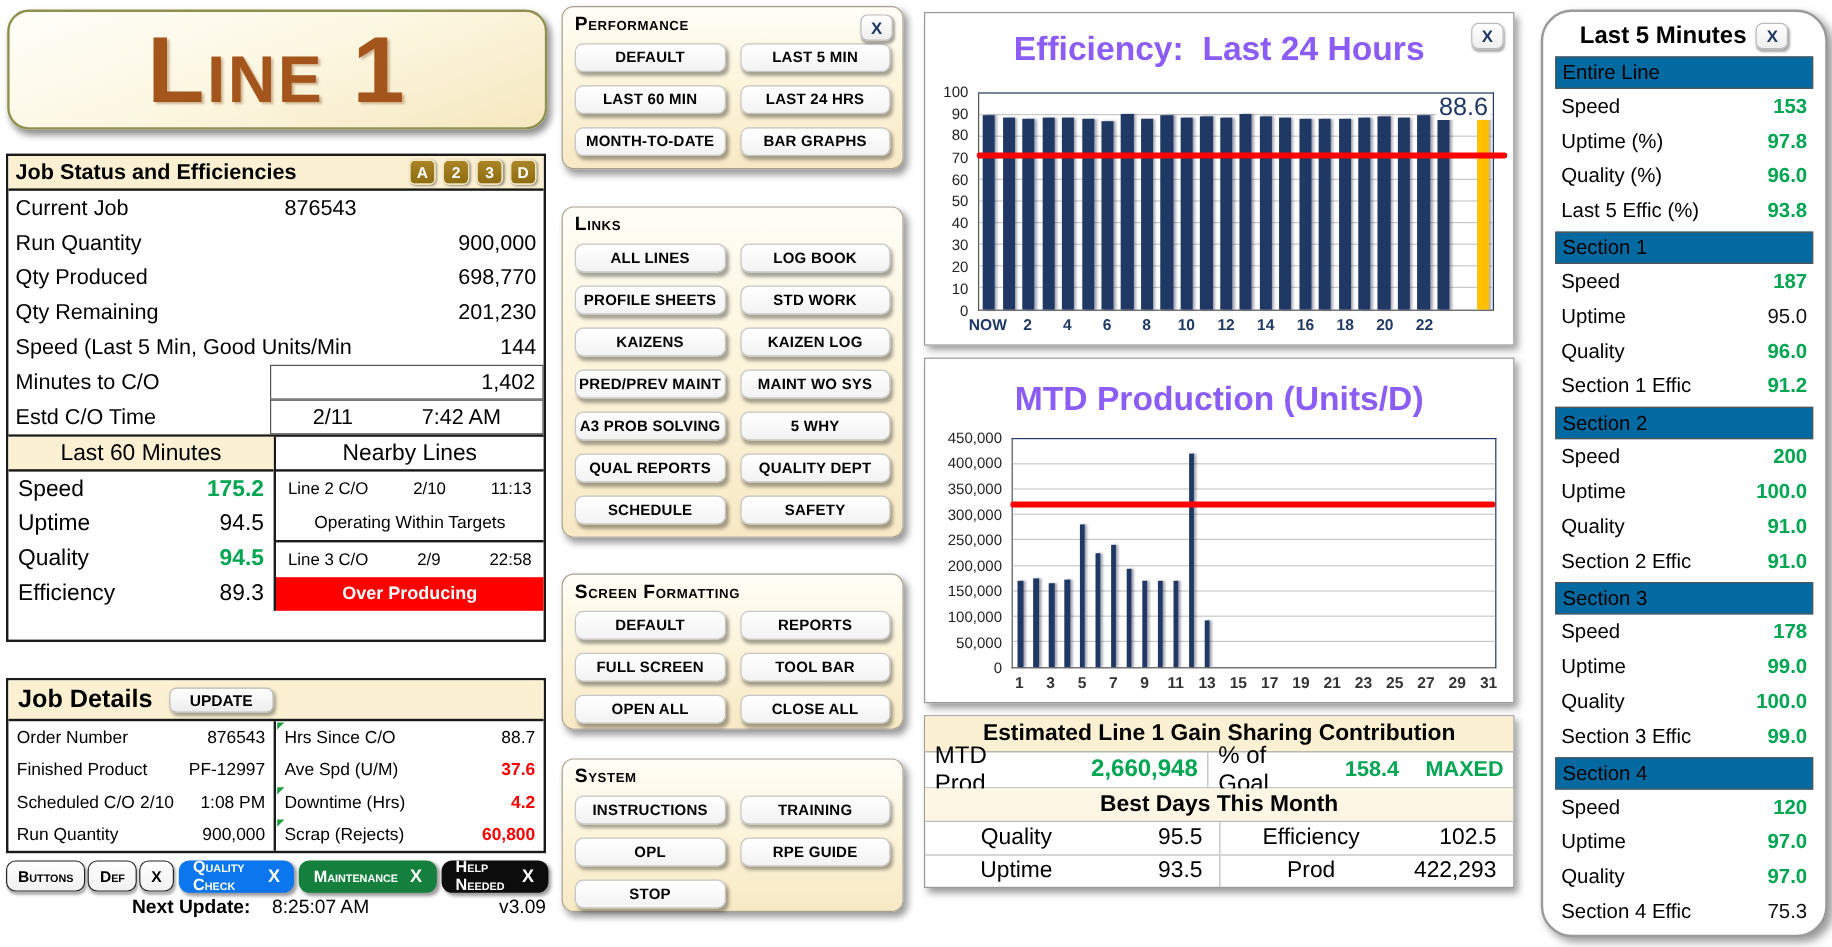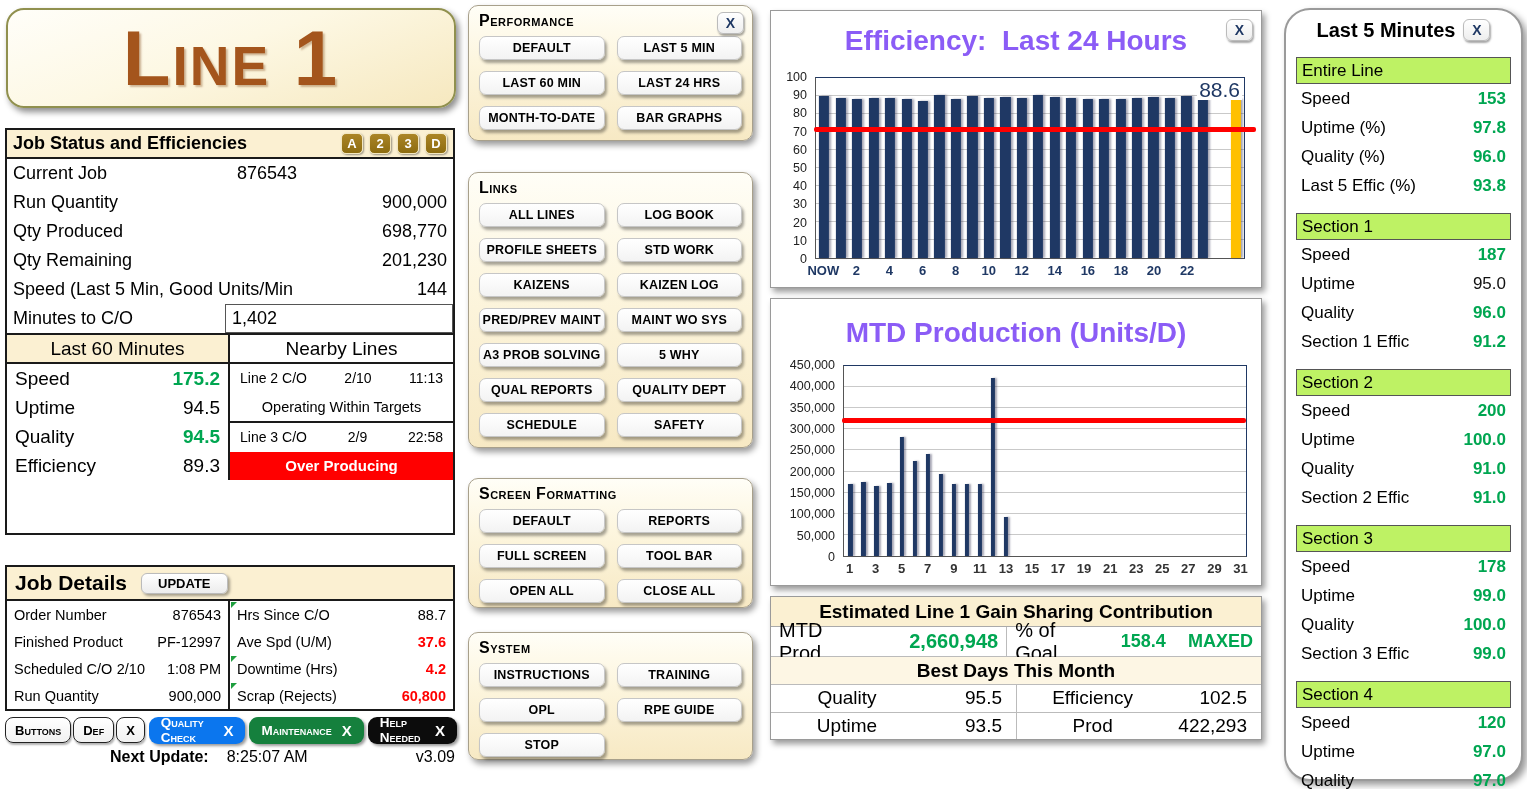--- a/index.html
+++ b/index.html
@@ -26,21 +26,21 @@
   .js-title { font-weight:bold; font-size:18px; flex:1; }
   .modebtn { width:22px; height:21px; margin-left:6px; background:linear-gradient(180deg,#ab8526,#8d6c10); color:#fff; font-weight:bold;
     font-size:13px; border:1px solid #f2e6c0; border-radius:5px; display:inline-flex; align-items:center; justify-content:center;
     box-shadow:1px 1px 2px rgba(0,0,0,.4); cursor:pointer; }
   .js-row { height:29px; display:flex; align-items:center; padding:0 6px; font-size:18px; }
   .js-row .lbl { flex:1; }
   .js-row .val { text-align:right; }
   .js-row .valcenter { position:absolute; left:230px; }
   .boxrow { padding:0; }
   .boxrow .lbl { padding-left:6px; }
-  .vbox { width:228px; height:100%; border:1.5px solid #555; display:flex; align-items:center; padding:0 6px; }
+  .vbox { width:228px; height:100%; border:1.5px solid #555; display:flex; align-items:center; justify-content:flex-end; padding:0 6px; }
   .vbox.two { justify-content:space-around; }
   .statusrow { padding:0; }
   .statusrow .lbl { width:112px; padding-left:6px; }
   .statusbox { flex:1; height:100%; background:#8c4318; color:#fff; font-weight:bold; font-size:18px; display:flex; align-items:center; justify-content:center; }
   .js-bottom { height:147px; border-top:2px solid #1a1a1a; display:flex; }
   .js-col { width:50%; display:flex; flex-direction:column; }
   .js-col.left { border-right:2px solid #1a1a1a; }
   .colhead { height:29px; border-bottom:2px solid #1a1a1a; font-size:19px; display:flex; align-items:center; justify-content:center; }
   .kv { flex:1; display:flex; align-items:center; padding:0 8px; font-size:19px; }
   .kv .lbl { flex:1; }
@@ -130,21 +130,21 @@
   .b-row .half + .half { border-left:1px solid #bbb; }
   .b-row .hl { flex:1; text-align:center; }
   .b-row .hv { width:38%; text-align:right; padding-right:14px; }
   .b-row + .b-row { border-top:1px solid #bbb; }
 
   
   #last5 { left:1284px; top:8px; width:239px; height:773px; background:#fff; border:2px solid #9a9a9a; border-radius:26px;
     box-shadow:4px 4px 7px rgba(0,0,0,.4); padding:6px 10px 4px 10px; }
   .l5-title { display:flex; align-items:center; justify-content:center; gap:8px; height:28px; }
   .l5-title .t { font-weight:bold; font-size:20px; }
-  .l5-sec { background:#bef264; border:1.5px solid #555; font-size:17px; height:27px; display:flex; align-items:center; padding:0 5px; margin-top:13px; }
+  .l5-sec { background:#0369a1; border:1.5px solid #555; font-size:17px; height:27px; display:flex; align-items:center; padding:0 5px; margin-top:3px; }
   .l5-row { height:29px; display:flex; align-items:center; padding:0 5px; font-size:17px; }
   .l5-row .lbl { flex:1; }
   .l5-row .val { font-weight:bold; }
   .l5-row .val.k { font-weight:normal; color:#111; }
 </style>
 </head>
 <body>
 
 <div id="app">
 
@@ -178,20 +178,27 @@
     </div>
     <div class="js-row">
       <span class="lbl">Speed (Last 5 Min, Good Units/Min</span>
       <span class="val">144</span>
     </div>
     <div class="js-row boxrow">
       <span class="lbl">Minutes to C/O</span>
       <span class="vbox">
           <span>1,402</span>
         </span>
+    </div>
+    <div class="js-row boxrow">
+      <span class="lbl">Estd C/O Time</span>
+      <span class="vbox two">
+        <span>2/11</span>
+        <span>7:42 AM</span>
+      </span>
     </div>
     <div class="js-bottom">
       <div class="js-col left">
         <div class="colhead creamhead">Last 60 Minutes</div>
         <div class="kv">
             <span class="lbl">Speed</span>
             <span class="green">175.2</span>
           </div>
         <div class="kv">
             <span class="lbl">Uptime</span>

